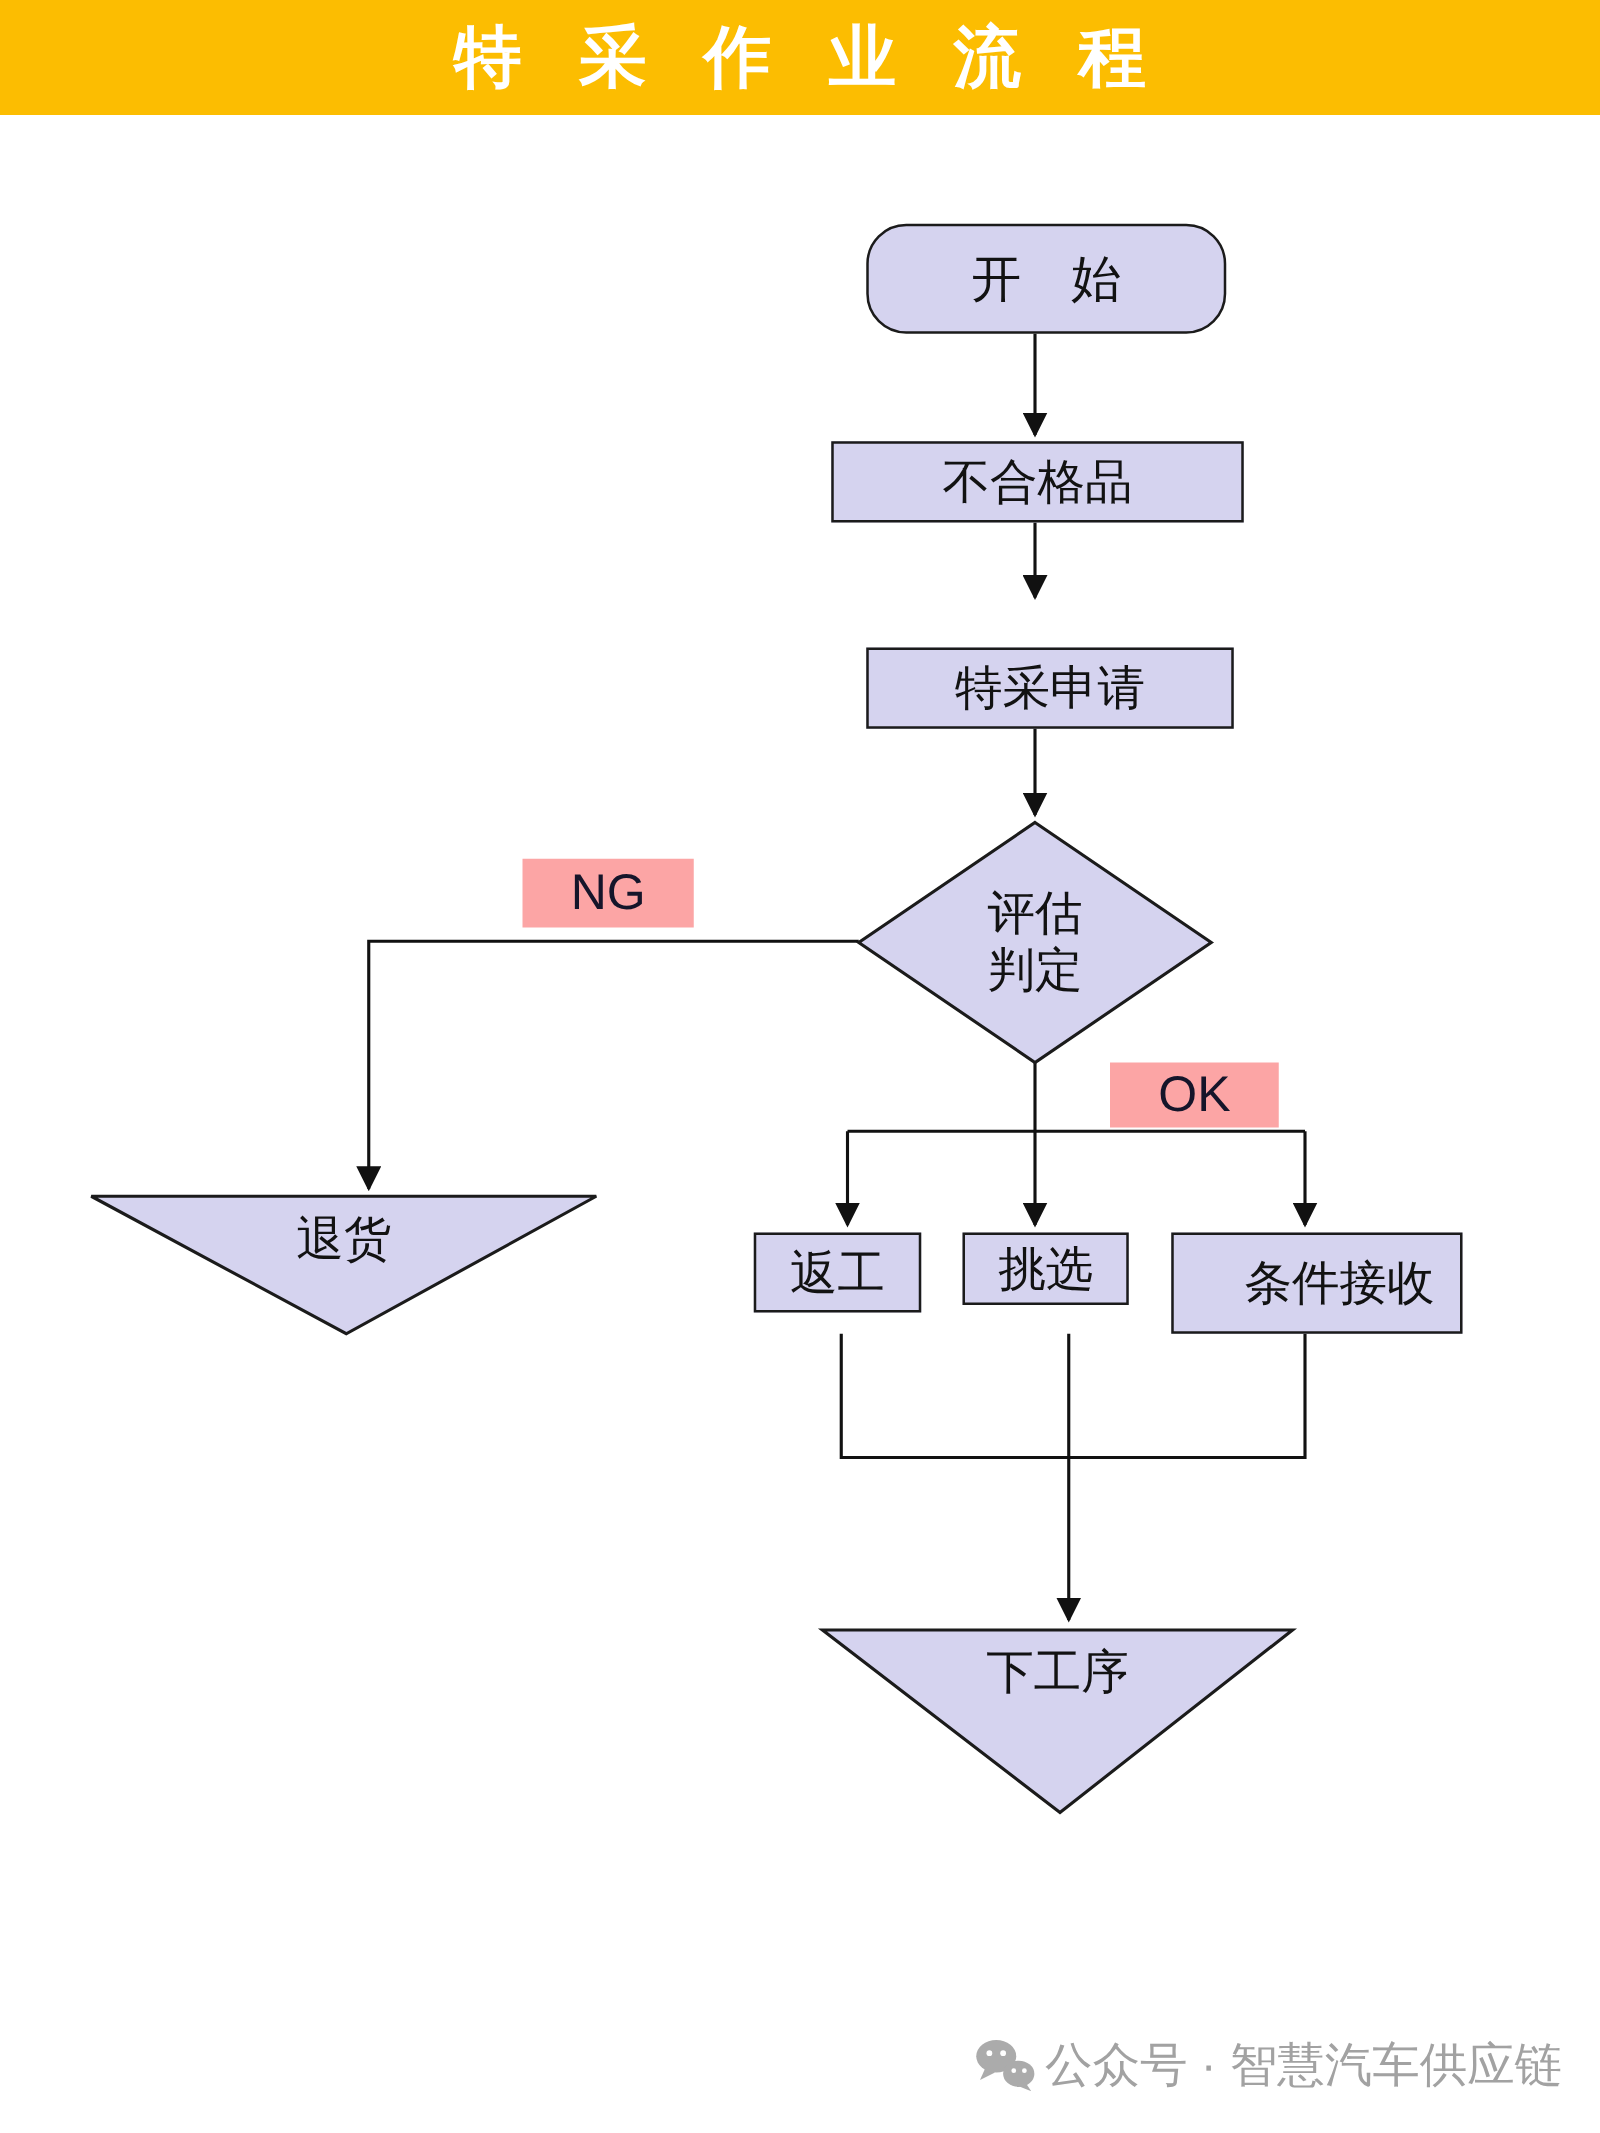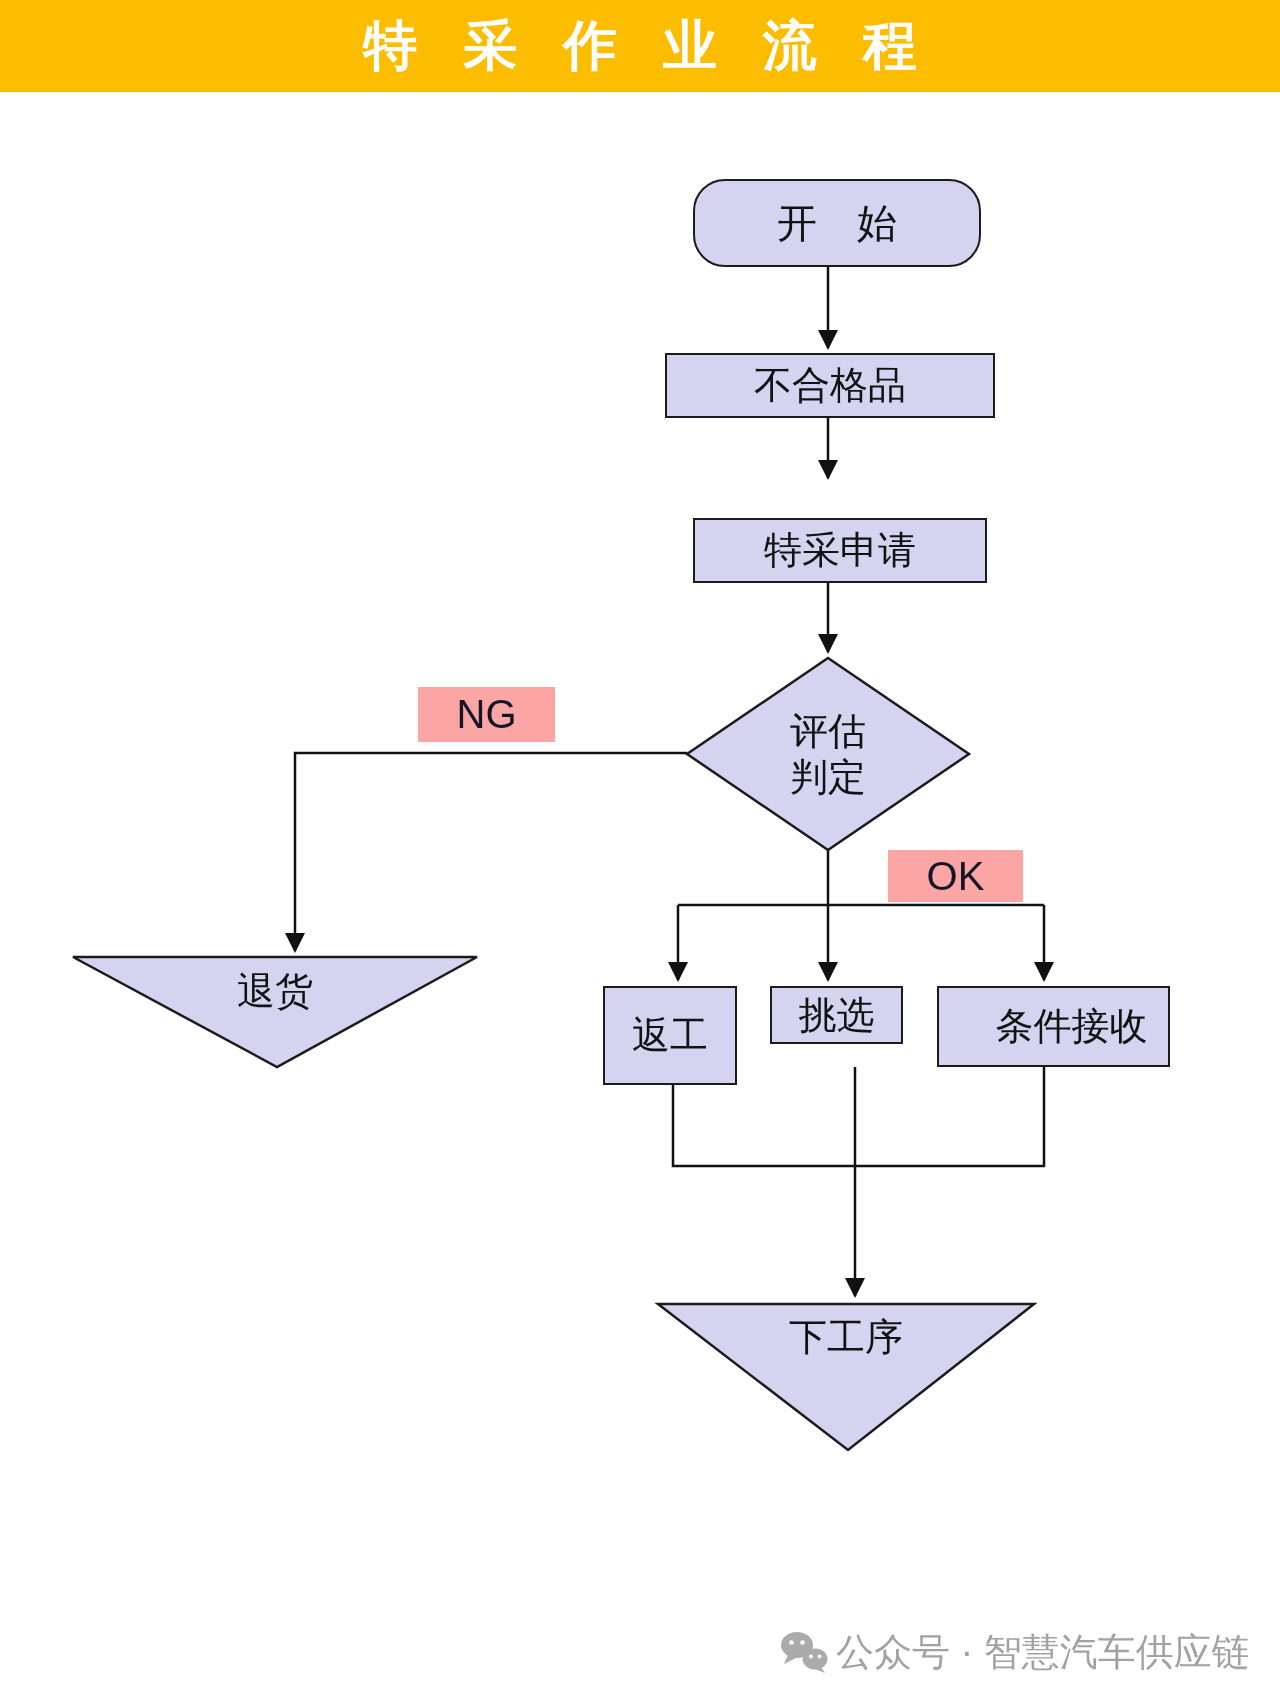--- a/index.html
+++ b/index.html
@@ -89,21 +89,21 @@
 </div>
 
 <div class="label-box" style="left:418px;top:687px;width:137px;height:55px;">
   <span>NG</span>
 </div>
 
 <div class="label-box" style="left:888px;top:850px;width:135px;height:52px;">
   <span>OK</span>
 </div>
 
-<div class="node" style="left:603px;top:986px;width:134px;height:99px;">
+<div class="node" style="left:603px;top:986px;width:134px;height:64px;">
   <span>返工</span>
 </div>
 
 <div class="node" style="left:770px;top:986px;width:133px;height:58px;">
   <span>挑选</span>
 </div>
 
 <div class="node" style="left:937px;top:986px;width:233px;height:81px;padding-left:36px;">
   <span>条件接收</span>
 </div>

